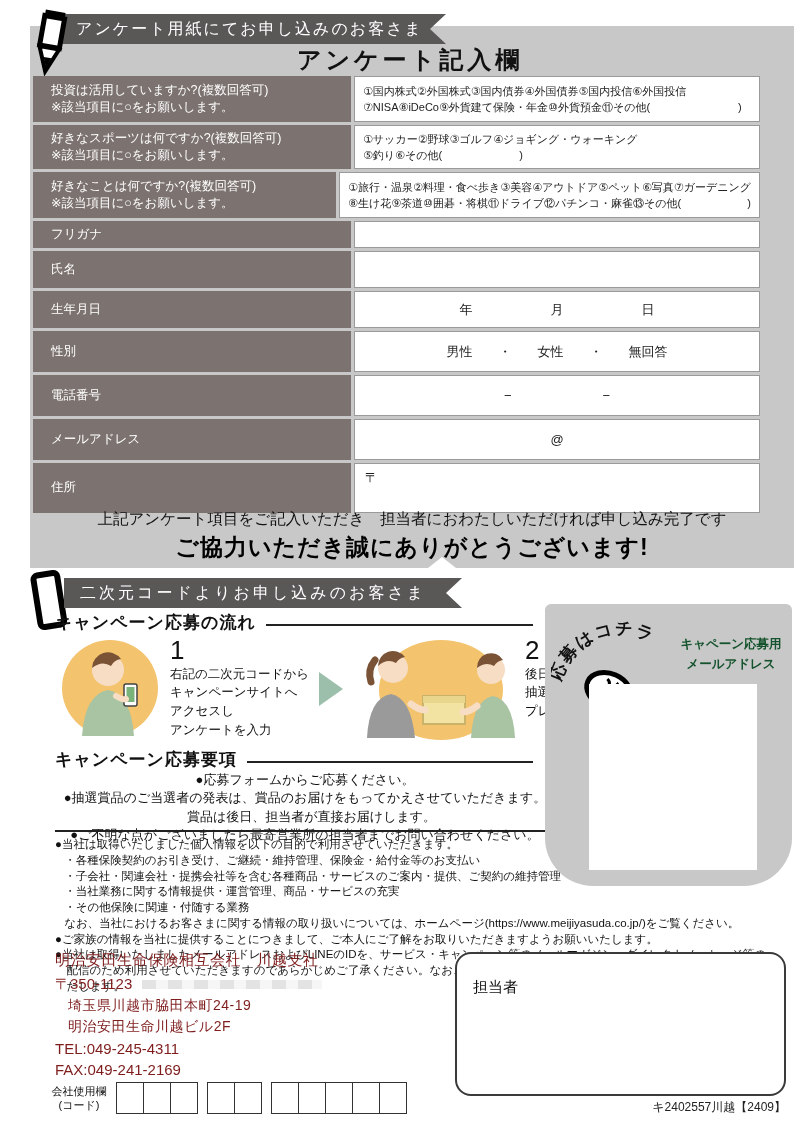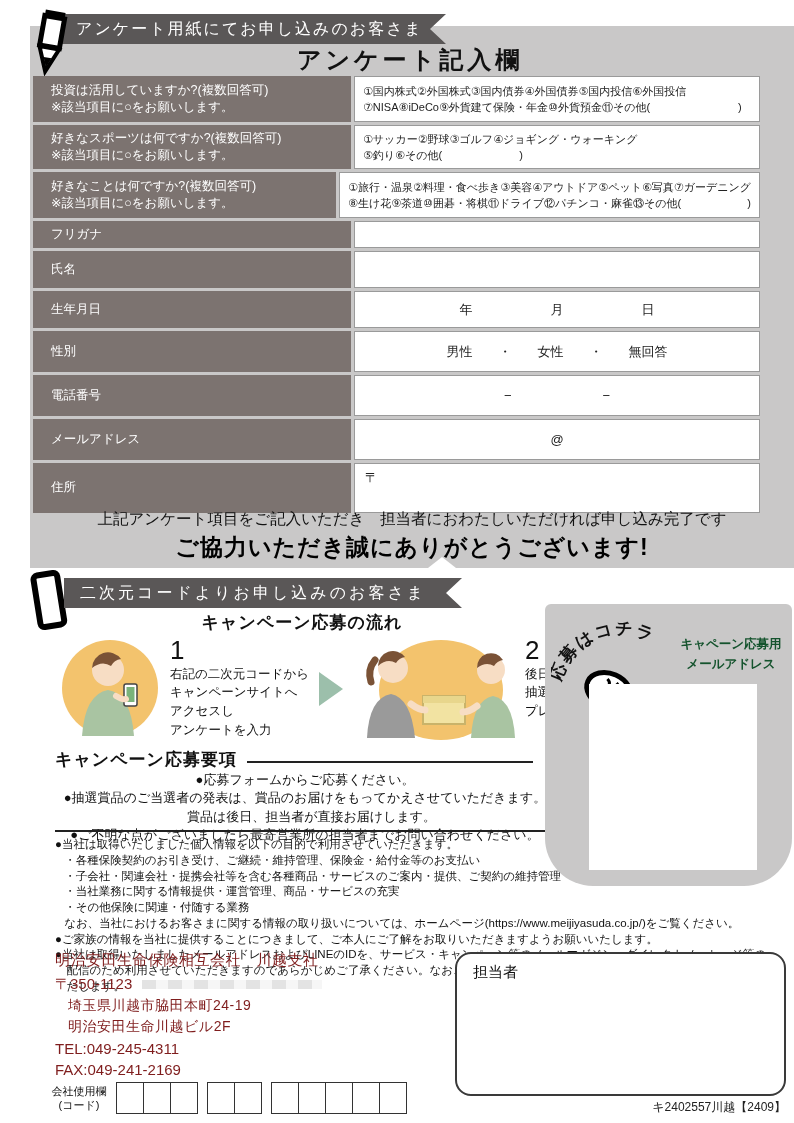--- a/index.html
+++ b/index.html
@@ -43,21 +43,21 @@
   .v-center  { display:flex; align-items:center; justify-content:center; font-size:13px; }
   .v-addr    { padding:5px 10px; font-size:13px; }
 
   .note1  { position:absolute; left:30px; top:509px; width:764px; text-align:center; font-size:15.5px; color:#111; }
   .thanks { position:absolute; left:30px; top:532px; width:764px; text-align:center; font-size:23px; font-weight:bold; color:#000; letter-spacing:1px; }
 
   
   .sec-head { position:absolute; display:flex; align-items:center; gap:10px; }
   .sec-head .h { font-size:17px; font-weight:bold; color:#111; letter-spacing:1px; white-space:nowrap; }
   .sec-head .line { flex:1; border-top:2px solid #222; margin-top:4px; }
-  .flow-head { left:63px; top:611px; width:478px;flex-direction:column; }
+  .flow-head { left:55px; top:611px; width:478px; }
   .yoko-head { left:55px; top:748px; width:478px; }
 
   .steps { position:absolute; left:58px; top:634px; width:530px; height:112px; display:flex; align-items:flex-start; }
   .step-col { margin:2px 8px 0 8px; }
   .step-num { font-size:26px; color:#111; line-height:1.1; }
   .step-line { font-size:12.5px; line-height:1.5; color:#111; white-space:nowrap; }
   .arrow-right { width:0; height:0; border-left:24px solid #9cbfab; border-top:17px solid transparent; border-bottom:17px solid transparent; margin:38px 6px 0 2px; }
 
   .bullets { position:absolute; left:55px; top:771px; width:500px; font-size:13px; line-height:1.42; color:#111; }
   .bullets div { white-space:nowrap;text-align:center; }
@@ -84,21 +84,21 @@
   .addr-block .tel, .addr-block .fax { font-size:15px; margin-top:4px; }
 
   .company-use { position:absolute; left:46px; top:1082px; display:flex; align-items:center; }
   .cu-label { width:66px; font-size:11px; text-align:center; line-height:1.3; color:#111; }
   .cu-groups { display:flex; gap:9px; margin-left:4px; }
   .cu-group { display:flex; }
   .cu-cell { width:28px; height:32px; background:#fff; border:1px solid #333; margin-left:-1px; }
   .cu-cell:first-child { margin-left:0; }
 
   .staff-box { position:absolute; left:455px; top:952px; width:331px; height:144px;
-    background:#fff; border:2px solid #3a3a3a; border-radius:16px; padding:9px 16px; font-size:15px; color:#111; }
+    background:#fff; border:2px solid #3a3a3a; border-radius:16px; padding:24px 16px; font-size:15px; color:#111; }
   .doc-code { position:absolute; left:455px; top:1099px; width:331px; text-align:right; font-size:12px; color:#222; }
 
   svg text { font-family:"Liberation Sans","DejaVu Sans",sans-serif; }
 </style>
 </head>
 <body>
 
 <div class="page">
 
   <div class="top-panel">

